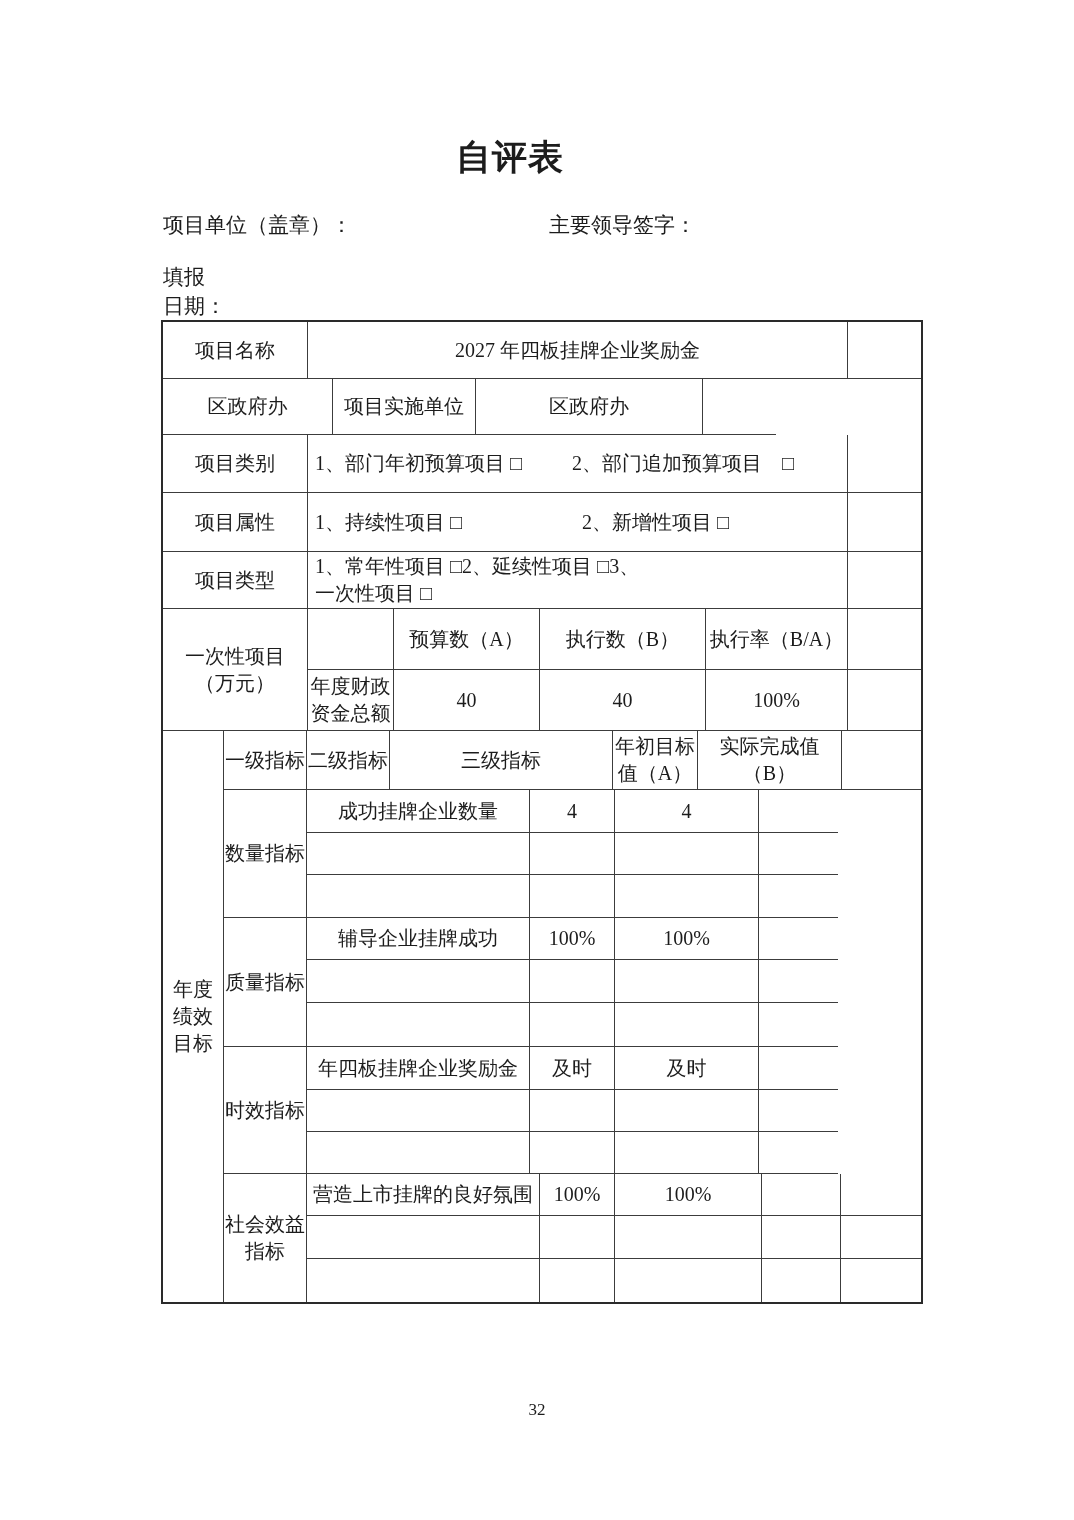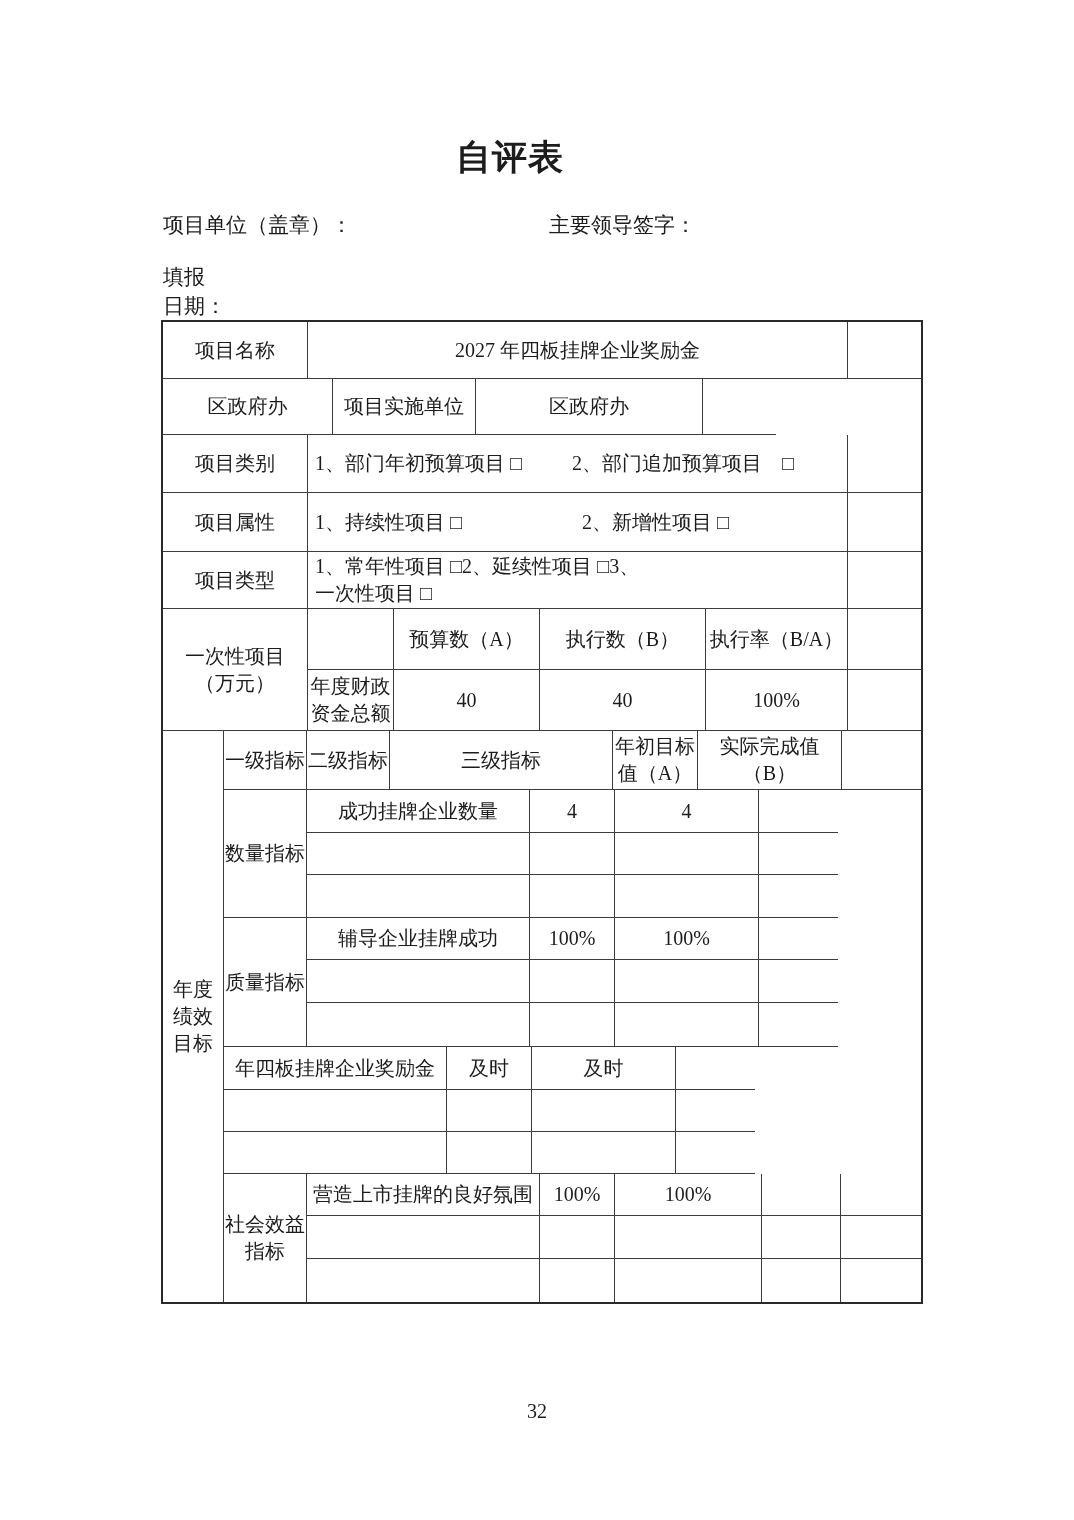--- a/index.html
+++ b/index.html
@@ -28,21 +28,21 @@
     display:flex;align-items:center;justify-content:center;
     text-align:center;font-size:20px;line-height:27px;overflow:hidden;
   }
   .v{flex-direction:column;}
   .left{justify-content:flex-start;text-align:left;}
   .nbr{border-right:none;}
   .nbb{border-bottom:none;}
   .opt{white-space:pre;}
   .pageno{
     position:absolute;top:1400px;left:0;width:1074px;text-align:center;
-    font-size:20px;
+    font-size:17px;
   }
 </style>
 </head>
 <body>
 
 <div class="page">
 
   <div class="title">自评表</div>
 
   <div class="pre unit">项目单位（盖章）：</div>
@@ -188,20 +188,21 @@
                 <div class="tr" style="height:44px">
                   <div class="c" style="width:223px"></div>
                   <div class="c" style="width:85px"></div>
                   <div class="c" style="width:144px"></div>
                   <div class="c nbr" style="width:79px"></div>
                 </div>
               </div>
             </div>
 
             <div class="tr" style="height:127px">
+              <div class="c" style="width:83px">时效指标</div>
               <div class="col" style="width:531px">
                 <div class="tr" style="height:43px">
                   <div class="c" style="width:223px">年四板挂牌企业奖励金</div>
                   <div class="c" style="width:85px">及时</div>
                   <div class="c" style="width:144px">及时</div>
                   <div class="c nbr" style="width:79px"></div>
                 </div>
                 <div class="tr" style="height:42px">
                   <div class="c" style="width:223px"></div>
                   <div class="c" style="width:85px"></div>

